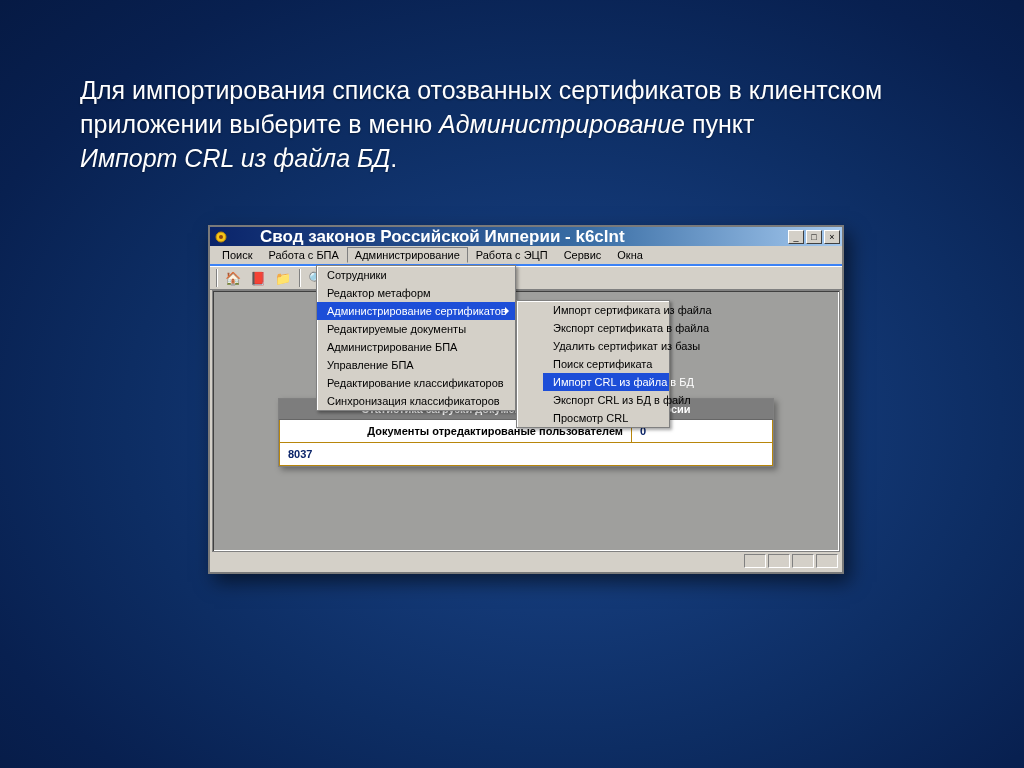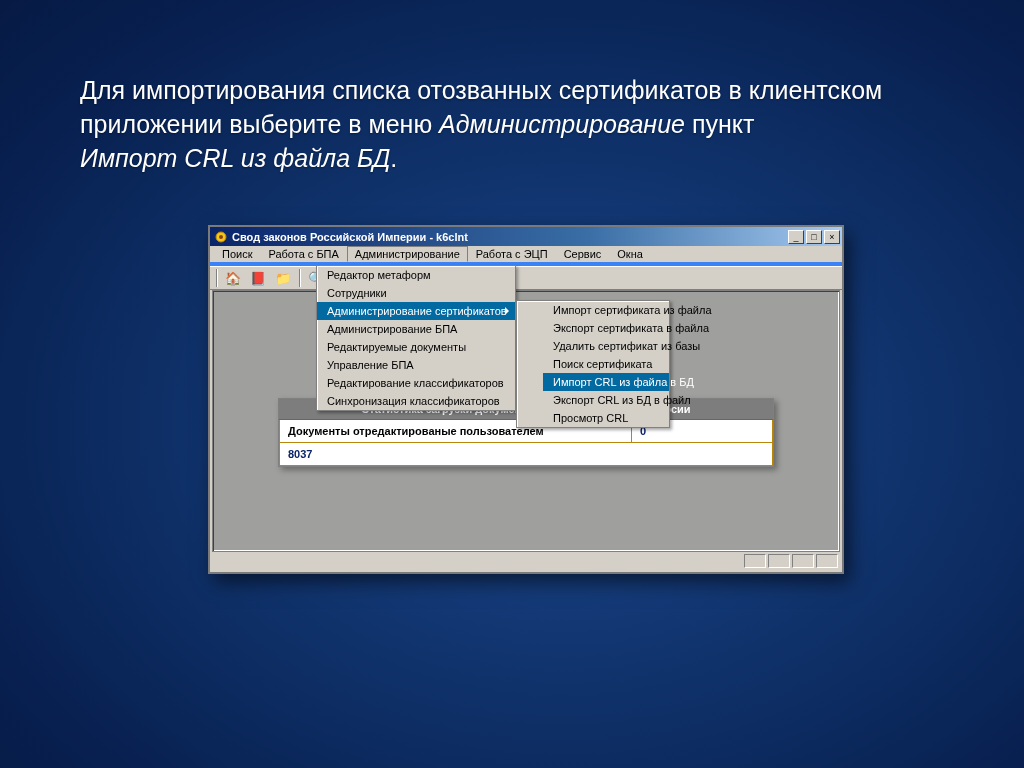--- a/index.html
+++ b/index.html
@@ -29,38 +29,38 @@
     font-family: Tahoma, Arial, sans-serif;
   }
   .titlebar {
     height: 19px;
     background: linear-gradient(to right, #0a246a, #3a6ea5 60%, #a6caf0);
     display: flex; align-items: center;
     padding: 0 2px 0 4px;
     color: #fff;
   }
   .titlebar .appicon { width: 14px; height: 14px; margin-right: 4px; display:inline-flex; align-items:center; justify-content:center;}
-  .titlebar .title { font-weight: bold; font-size: 11px; flex: 1; white-space: nowrap; overflow:hidden;}
+  .titlebar .title { font-weight: bold; font-size: 17px; flex: 1; white-space: nowrap; overflow:hidden;margin-left:28px;}
   .winbtns { display: flex; gap: 2px; }
   .winbtn {
     width: 16px; height: 14px;
     background: #d4d0c8;
     border: 1px solid #fff;
     border-right-color: #404040; border-bottom-color:#404040;
     font-size: 9px; line-height: 12px; text-align: center;
     color: #000; font-family: Arial;
     cursor: default;
   }
   .menubar {
     height: 20px;
     background: #d4d0c8;
     display: flex; align-items: center;
     padding: 0 4px;
     gap: 0;
-    border-bottom: 4px solid #3b82f6;
+    border-bottom: 2px solid #3b82f6;
   }
   .menuitem {
     padding: 2px 8px;
     font-size: 11px;
     color: #000;
     cursor: default;
   }
   .menuitem.open {
     background: #d4d0c8;
     border: 1px solid #808080;
@@ -119,21 +119,21 @@
     font-size: 11px;
     white-space: nowrap;
     cursor: default;
     position: relative;
   }
   .dd-item .arrow {
     position: absolute; right: 6px; top: 50%; transform: translateY(-50%);
     width:0;height:0;border-top:4px solid transparent;border-bottom:4px solid transparent;border-left:4px solid #000;
   }
   .dd-item.hl {
-    background: #0369a1;
+    background: #1d4ed8;
     color: #fff;
   }
   .dd-item.hl .arrow { border-left-color:#fff; }
   #dd1 { left: 316px; top: 265px; width: 200px; }
   #dd2 { left: 516px; top: 300px; width: 154px; padding-left: 26px; }
 
   
   .docwin {
     position: absolute;
     left: 278px; top: 398px;
@@ -154,21 +154,21 @@
   }
   .docwin .row {
     display: flex;
     border: 1px solid #b8860b;
     border-top: none;
   }
   .docwin .row:first-of-type { border-top: 1px solid #b8860b; }
   .docwin .cell-l {
     flex: 1;
     padding: 5px 8px;
-    text-align: left;
+    text-align: right;
     font-weight: bold;
     color: #000;
     border-right: 1px solid #b8860b;
     background:#fff;
   }
   .docwin .cell-r {
     width: 140px;
     padding: 5px 8px;
     text-align: left;
     font-weight: bold;
@@ -238,25 +238,25 @@
   <div class="row">
     <div class="cell-l">Документы отредактированые пользователем</div>
     <div class="cell-r">0</div>
   </div>
   <div class="row">
     <div class="cell-r">8037</div>
   </div>
 </div>
 
 <div id="dd1" class="dropdown">
+  <div class="dd-item"><span>Сотрудники</span></div>
   <div class="dd-item"><span>Редактор метаформ</span></div>
-  <div class="dd-item"><span>Сотрудники</span></div>
   <div class="dd-item hl"><span>Администрирование сертификатов</span><span class="arrow"></span></div>
+  <div class="dd-item"><span>Редактируемые документы</span></div>
   <div class="dd-item"><span>Администрирование БПА</span></div>
-  <div class="dd-item"><span>Редактируемые документы</span></div>
   <div class="dd-item"><span>Управление БПА</span></div>
   <div class="dd-item"><span>Редактирование классификаторов</span></div>
   <div class="dd-item"><span>Синхронизация классификаторов</span></div>
 </div>
 
 <div id="dd2" class="dropdown">
   <div class="dd-item"><span>Импорт сертификата из файла</span></div>
   <div class="dd-item"><span>Экспорт сертификата в файла</span></div>
   <div class="dd-item"><span>Удалить сертификат из базы</span></div>
   <div class="dd-item"><span>Поиск сертификата</span></div>

